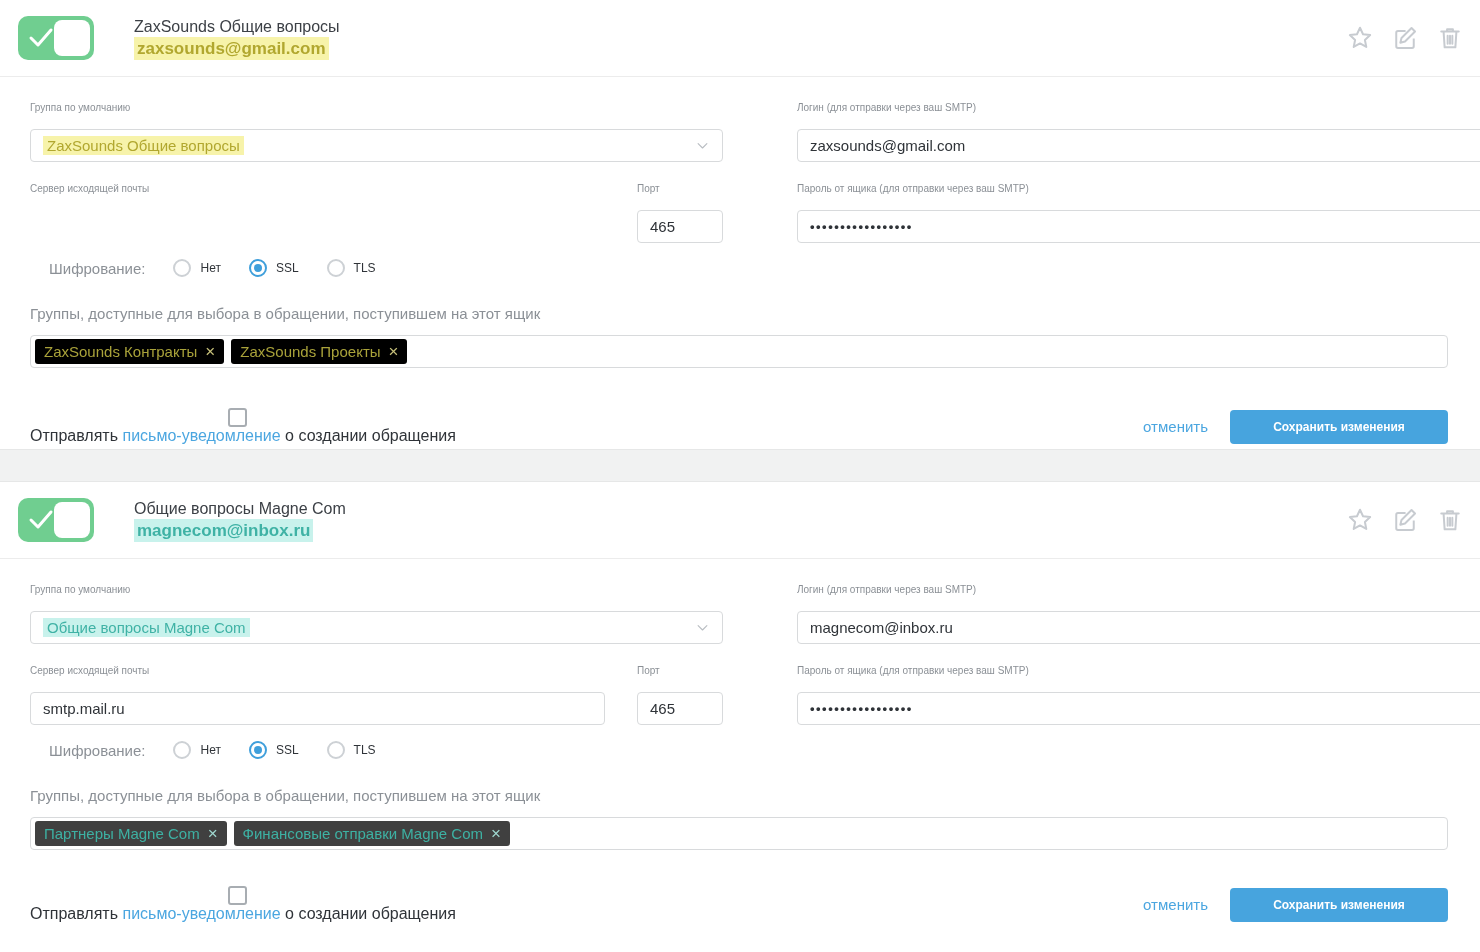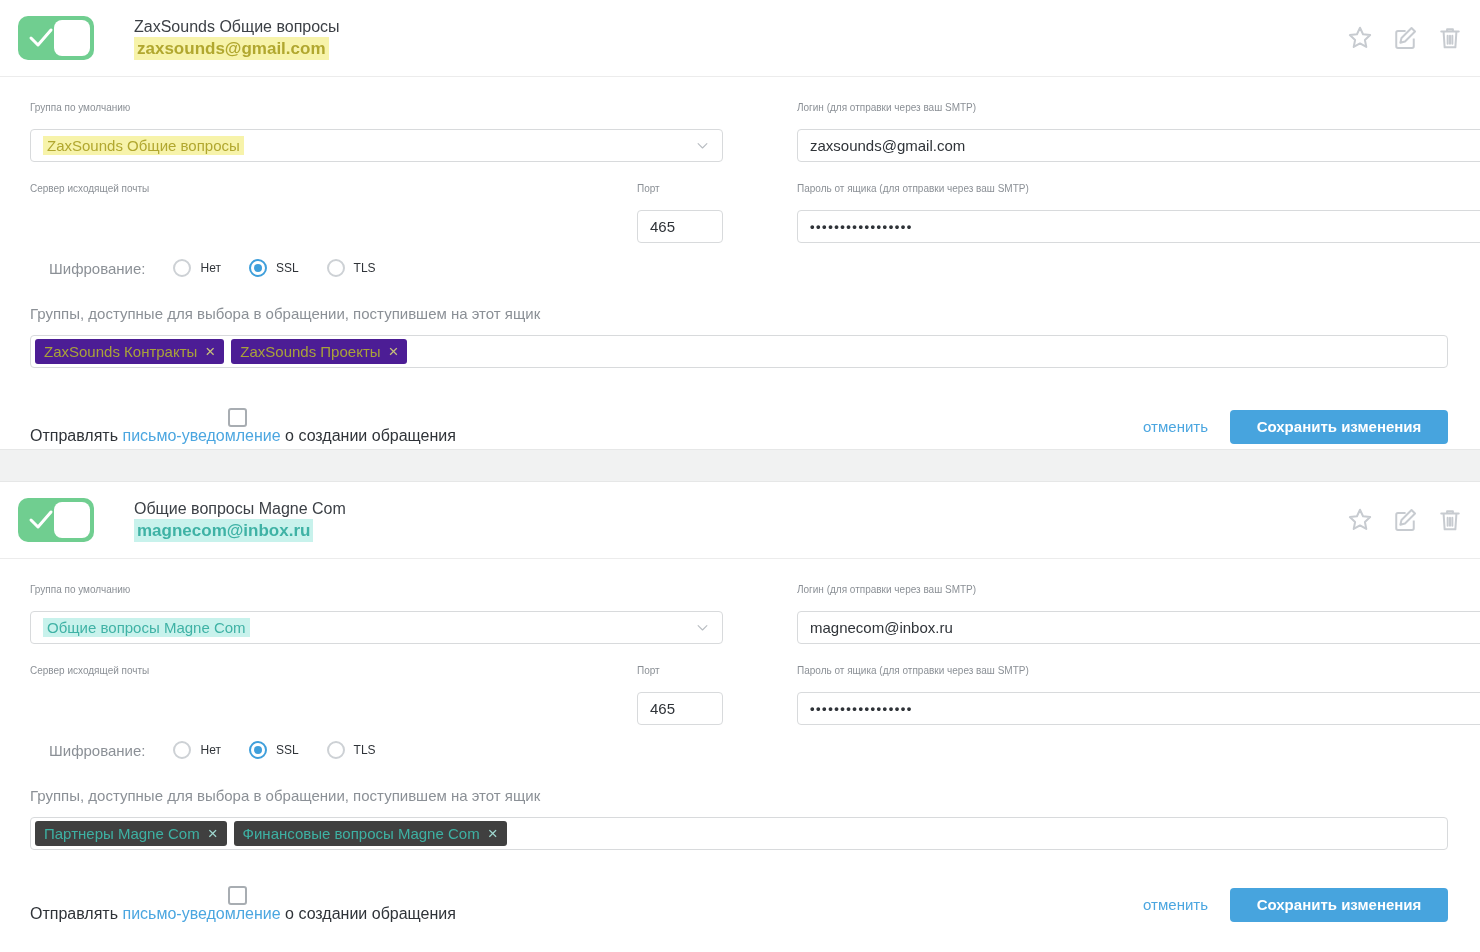--- a/index.html
+++ b/index.html
@@ -72,39 +72,39 @@
 
   .groups-label { font-size:15px; color:#8b9096; margin-top:28px; line-height:17px; }
   .tags {
     margin-top:13px; min-height:33px; border:1px solid #d8dadc; border-radius:4px;
     display:flex; align-items:center; gap:7px; padding:3px 4px; background:#fff;
   }
   .chip {
     display:inline-flex; align-items:center; gap:8px;
     padding:3px 9px; border-radius:3px; font-size:15px; line-height:19px;
   }
-  .chip-yellow { background:#4c1d95; color:#a9a23a; }
+  .chip-yellow { background:#000000; color:#a9a23a; }
   .chip-yellow .x { color:#c8c27b; }
   .chip-teal { background:#404040; color:#3db1a3; }
   .chip-teal .x { color:#9fd8d0; }
   .x { font-size:17px; cursor:pointer; line-height:1; }
 
   .footer-row { display:flex; align-items:center; justify-content:space-between; margin-top:40px; }
   .notify { display:flex; align-items:center;flex-direction:column; }
   .cb {
     width:19px; height:19px; border:2px solid #a8adb2; border-radius:3px;
     background:#fff; margin-right:10px; cursor:pointer; flex:0 0 auto;
   }
   .notify-text { font-size:16px; color:#2f3338; }
   .notify-text a { color:#4ba6e0; text-decoration:none; cursor:pointer; }
   .actions { display:flex; align-items:center; gap:22px; }
   .cancel { font-size:15px; color:#4ba6e0; cursor:pointer; text-decoration:none; }
   .save {
     min-width:218px; height:34px; background:#47a4de; color:#fff; border:none;
-    border-radius:4px; font-family:inherit; font-size:15px; font-weight:bold;
+    border-radius:4px; font-family:inherit; font-size:12px; font-weight:bold;
     cursor:pointer; padding:0 22px;
   }
   .divider-band {
     height:33px; background:#f1f2f2;
     border-top:1px solid #e6e7e7; border-bottom:1px solid #e6e7e7;
   }
   .p2 .footer-row { margin-top:36px; }
   .p2 .panel-body { padding-bottom:30px; }
 </style>
 </head>
@@ -252,20 +252,21 @@
         <label class="field-label">Группа по умолчанию</label>
         <div class="select">
           <span class="select-value hl-teal">Общие вопросы Magne Com</span>
           <svg width="15" height="15" viewBox="0 0 24 24">
               <polyline points="5,9 12,16 19,9" fill="none" stroke="#b9bdc2" stroke-width="1.8" stroke-linecap="round" stroke-linejoin="round"></polyline>
             </svg>
         </div>
         <div class="row2">
           <div class="server-col">
             <label class="field-label">Сервер исходящей почты</label>
+            <input class="txt" value="smtp.mail.ru" style="">
           </div>
           <div class="port-col">
             <label class="field-label">Порт</label>
             <input class="txt" value="465" style="">
           </div>
         </div>
         <div class="enc-row">
           <span class="enc-label">Шифрование:</span>
           <span class="radio">
               <span class="rb"></span>
@@ -289,21 +290,21 @@
       </div>
     </div>
 
     <div class="groups-label">Группы, доступные для выбора в обращении, поступившем на этот ящик</div>
     <div class="tags">
       <span class="chip chip-teal">
           <span>Партнеры Magne Com</span>
           <span class="x">×</span>
         </span>
       <span class="chip chip-teal">
-          <span>Финансовые вопросы Magne Com</span>
+          <span>Финансовые отправки Magne Com</span>
           <span class="x">×</span>
         </span>
     </div>
 
     <div class="footer-row">
       <div class="notify">
         <span class="cb"></span>
         <span class="notify-text"><span>Отправлять</span>&nbsp;<a>письмо-уведомление</a>&nbsp;<span>о создании обращения</span></span>
       </div>
       <div class="actions">

